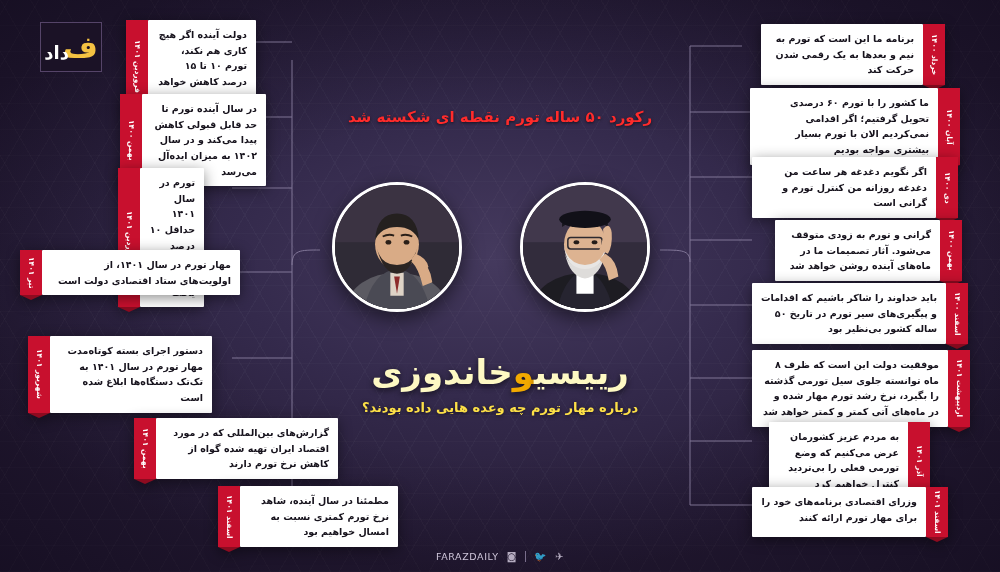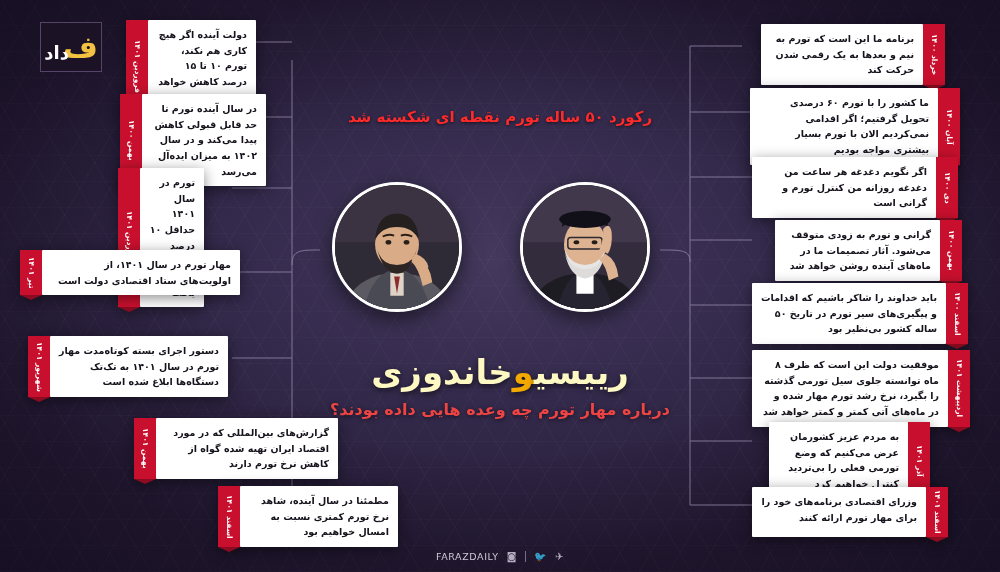--- a/index.html
+++ b/index.html
@@ -75,21 +75,21 @@
   }
   #center-title .t1 {
     font-size: 34px; font-weight: bold; color: #ffffff;
     text-shadow: 0 2px 6px rgba(0,0,0,.65);
     letter-spacing: .5px;
   }
   #center-title .t1 .amp { color: #f2a900; }
   #center-title .t1 .wa  { color: #fef9c3; }
   #center-title .t2 {
     margin-top: 8px;
-    font-size: 16px; font-weight: bold; color: #ef4444;
+    font-size: 13px; font-weight: bold; color: #fde047;
     text-shadow: 0 1px 4px rgba(0,0,0,.6);
   }
 
   
   #lines { position: absolute; inset: 0; pointer-events: none; }
 
   
   .card {
     position: absolute;
     display: flex;
@@ -245,21 +245,21 @@
 <div class="card left" style="left:80px; top:168px; width:124px;padding-left:38px;">
   <div class="tab">فروردین ۱۴۰۱</div>
   <div class="body" style="width:130px;">تورم در سال ۱۴۰۱ حداقل ۱۰ درصد کاهش خواهد یافت</div>
 </div>
 
 <div class="card left" style="left:20px; top:250px; width:220px;">
   <div class="tab">تیر ۱۴۰۱</div>
   <div class="body" style="width:198px;">مهار تورم در سال ۱۴۰۱، از اولویت‌های ستاد اقتصادی دولت است</div>
 </div>
 
-<div class="card left" style="left:28px; top:336px; width:200px;">
+<div class="card left" style="left:28px; top:336px; width:184px;">
   <div class="tab">شهریور ۱۴۰۱</div>
   <div class="body" style="width:182px;">دستور اجرای بسته کوتاه‌مدت مهار تورم در سال ۱۴۰۱ به تک‌تک دستگاه‌ها ابلاغ شده است</div>
 </div>
 
 <div class="card left" style="left:134px; top:418px; width:204px;">
   <div class="tab">بهمن ۱۴۰۱</div>
   <div class="body" style="width:216px;">گزارش‌های بین‌المللی که در مورد اقتصاد ایران تهیه شده گواه از کاهش نرخ تورم دارند</div>
 </div>
 
 <div class="card left" style="left:218px; top:486px; width:180px;">

